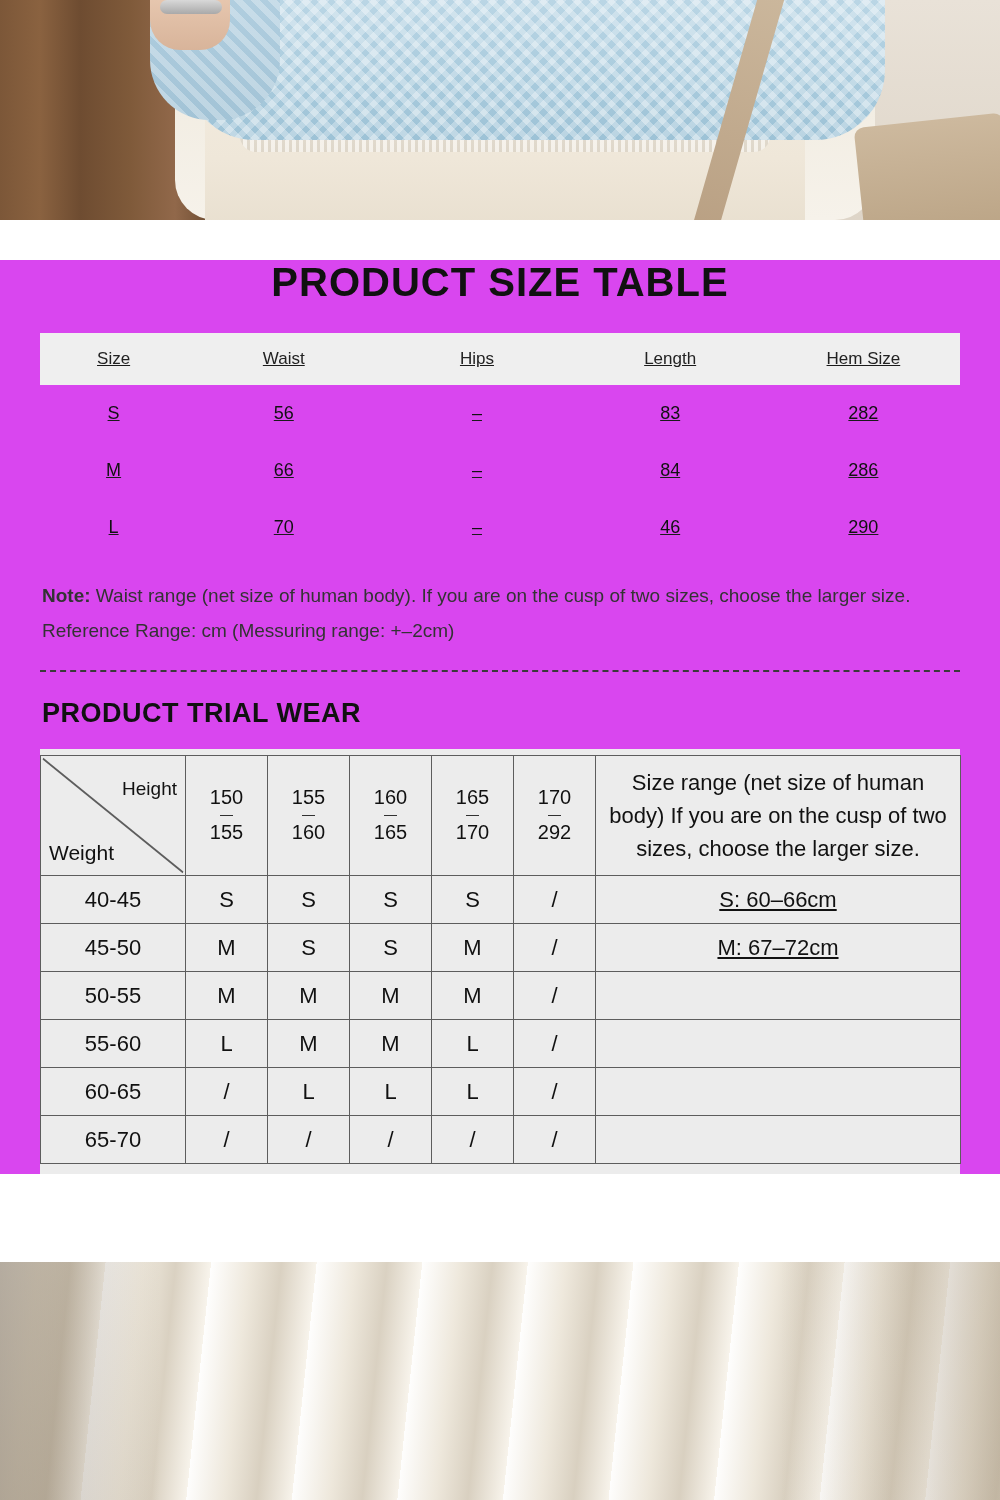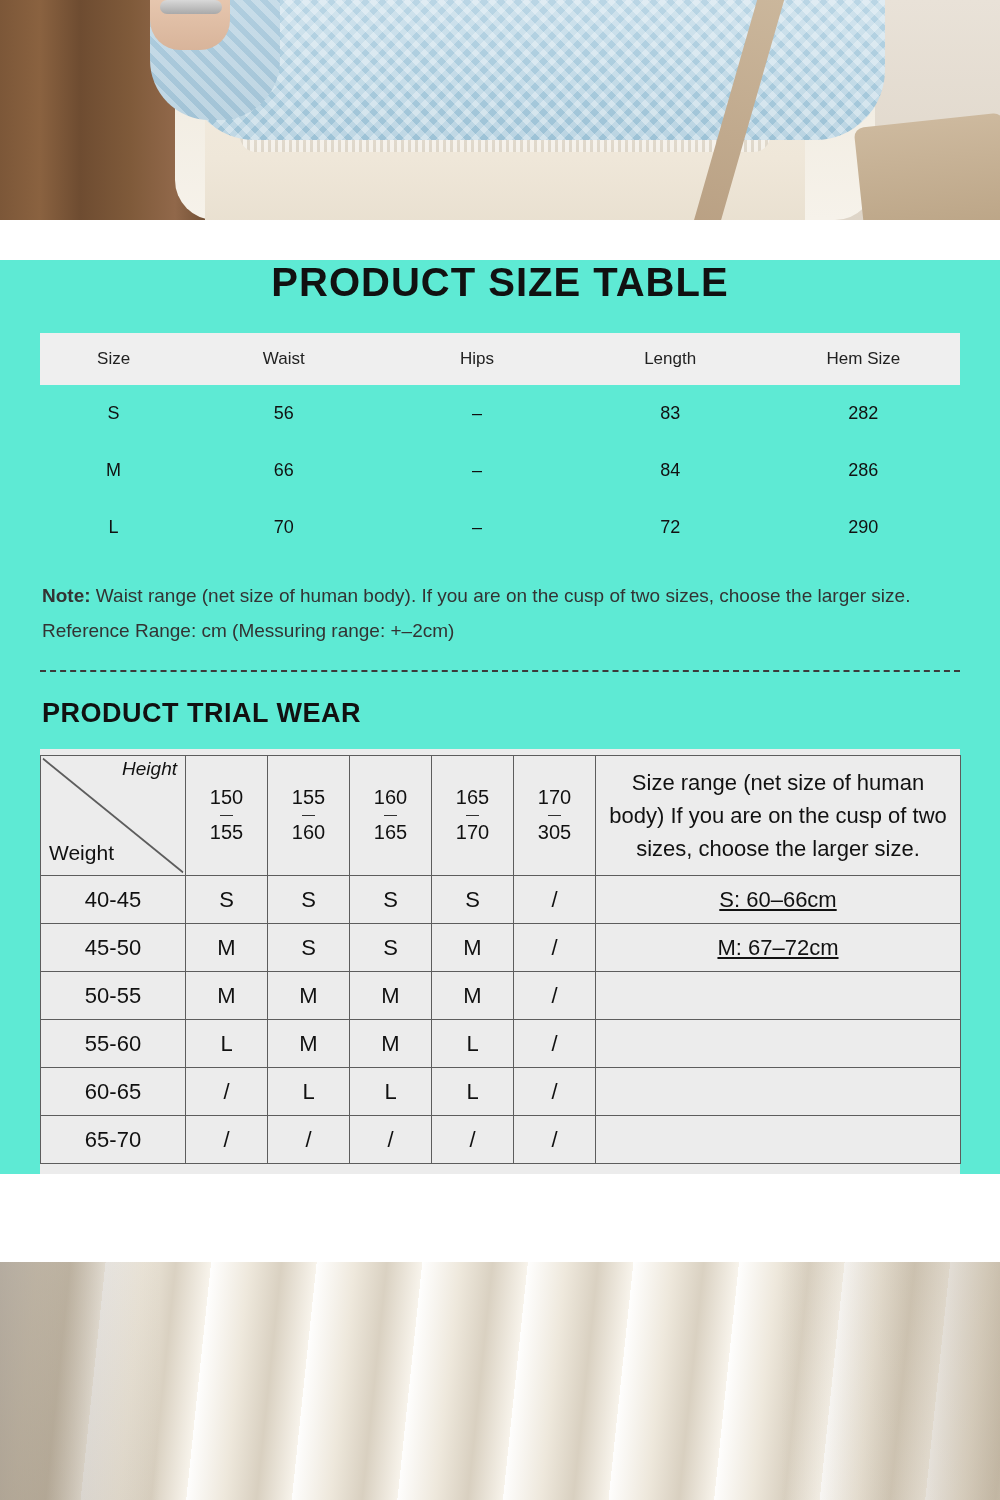--- a/index.html
+++ b/index.html
@@ -91,38 +91,39 @@
     position: absolute; right: -10px; top: 120px; width: 150px; height: 130px;
     background: linear-gradient(180deg, #cdb99e, #b9a283);
     border-radius: 10px;
     transform: rotate(-6deg);
   }
 
   
   .content {
     position: relative;
     padding: 0 40px;
-    background: #5eead4;
+    background: #d946ef;
   }
 
   .title-main {
     text-align: center;
     font-size: 40px;
     font-weight: 700;
     letter-spacing: 1px;
     margin: 40px 0 28px 0;
     color: #111;
   }
 
   
   table.size-table {
     width: 920px;
     border-collapse: collapse;
     margin: 0 auto;
     table-layout: fixed;
+    text-decoration: underline;
   }
   table.size-table thead th {
     background: #efefef;
     font-weight: 400;
     font-size: 17px;
     color: #222;
     padding: 16px 0;
     text-align: center;
   }
   table.size-table tbody td {
@@ -185,23 +186,22 @@
     position: relative;
     width: 145px;
     height: 88px;
     padding: 0;
     overflow: hidden;
   }
   .corner .diag {
     position: absolute; left: 0; top: 0; width: 100%; height: 100%;
   }
   .corner .h-lab {
-    position: absolute; right: 8px; top: 2px;
+    position: absolute; right: 8px; top: 22px;
     font-size: 19px;
-    font-style: italic;
   }
   .corner .w-lab {
     position: absolute; left: 8px; bottom: 10px;
     font-size: 21px;
   }
   .frac {
     display: inline-block;
     line-height: 1.05;
     font-size: 20px;
   }
@@ -311,21 +311,21 @@
           <td>M</td>
           <td>66</td>
           <td>–</td>
           <td>84</td>
           <td>286</td>
         </tr>
         <tr>
           <td>L</td>
           <td>70</td>
           <td>–</td>
-          <td>72</td>
+          <td>46</td>
           <td>290</td>
         </tr>
       </tbody>
     </table>
 
     <div class="note">
       <div>
         <b>Note:</b>
         <span>Waist range (net size of human body). If you are on the cusp of two sizes, choose the larger size.</span>
       </div>
@@ -381,21 +381,21 @@
             <span class="frac">
               <span class="top">165</span>
               <span class="bar">—</span>
               <span class="bot">170</span>
             </span>
           </th>
           <th class="hcol">
             <span class="frac">
               <span class="top">170</span>
               <span class="bar">—</span>
-              <span class="bot">305</span>
+              <span class="bot">292</span>
             </span>
           </th>
           <td class="side" rowspan="1">Size range (net size of human body) If you are on the cusp of two sizes, choose the larger size.</td>
         </tr>
 
         <tr>
           <td class="wcol">40-45</td>
           <td>S</td>
           <td>S</td>
           <td>S</td>

